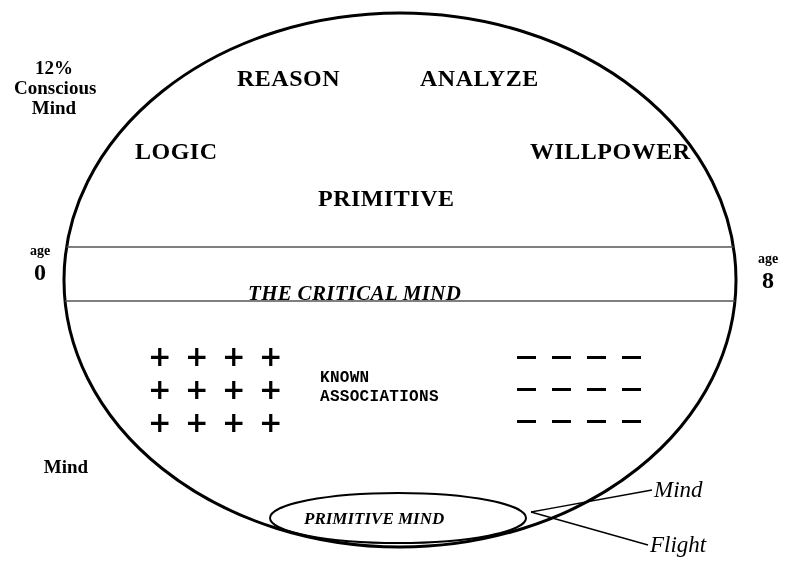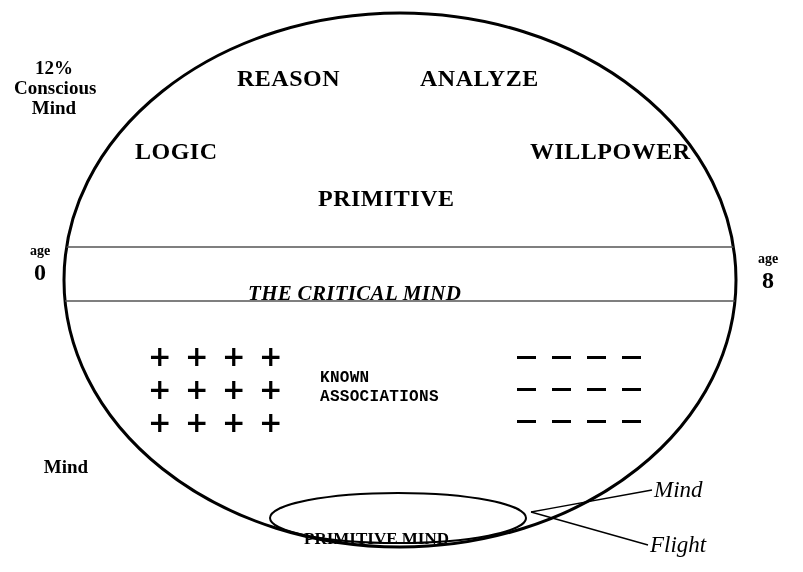--- a/index.html
+++ b/index.html
@@ -9,21 +9,21 @@
     .lbl { position: absolute; font-weight: bold; white-space: nowrap; line-height: 1; }
     .side { text-align: center; font-size: 19px; line-height: 20px; }
     .word { font-size: 24px; letter-spacing: 0.5px; }
     .age-small { font-size: 14px; }
     .age-big { font-size: 24px; }
     .grid { position: absolute; display: grid; grid-template-columns: repeat(4, 37px); grid-auto-rows: 33px; }
     .grid span { font-size: 28px; font-weight: bold; text-align: left; line-height: 33px; font-family: "DejaVu Sans", sans-serif; }
     .dash { display:block; width: 19px; height: 3px; background:#000; margin-top: 15px; }
     .known { font-size: 16px; line-height: 19px; letter-spacing: 0.3px; font-family: Liberation Mono, monospace; }
     .critical { font-style: italic; font-size: 21px; letter-spacing: 0.3px; }
-    .primitive { font-size: 17px; margin-top: 20px; }
+    .primitive { font-style: italic; font-size: 17px; }
     .ff { font-style: italic; font-weight: normal; font-size: 23px; }
   </style>
 </head>
 <body>
 
 <svg id="diagram" width="803" height="572" viewBox="0 0 803 572">
   <defs>
     <clipPath id="ellipse-clip">
       <ellipse cx="400" cy="280" rx="336" ry="267"></ellipse>
     </clipPath>

